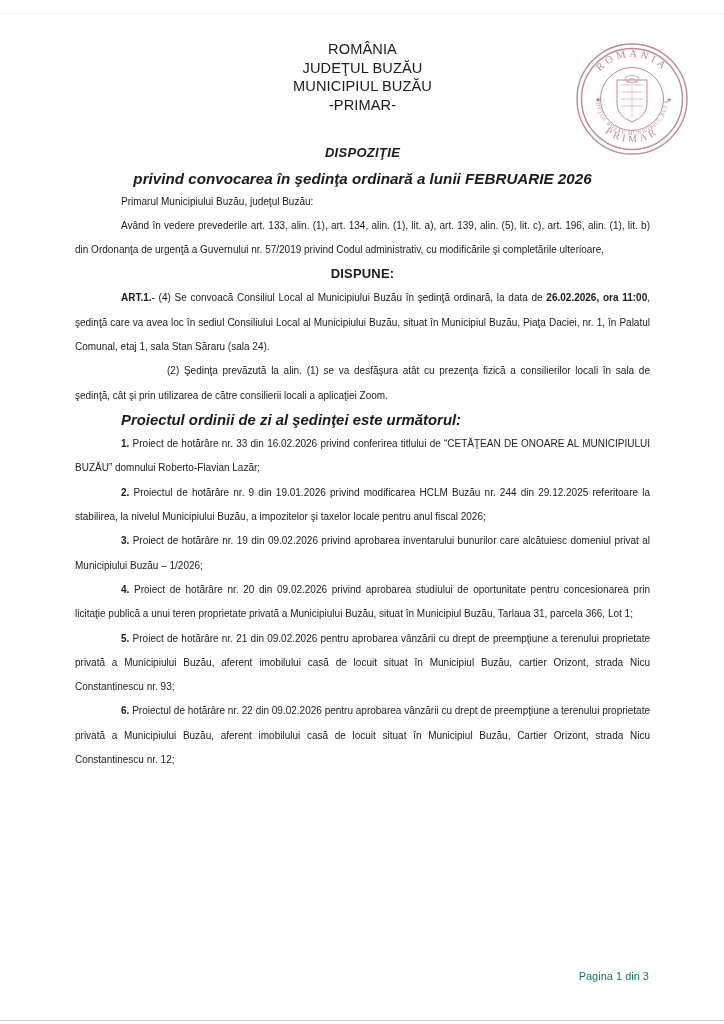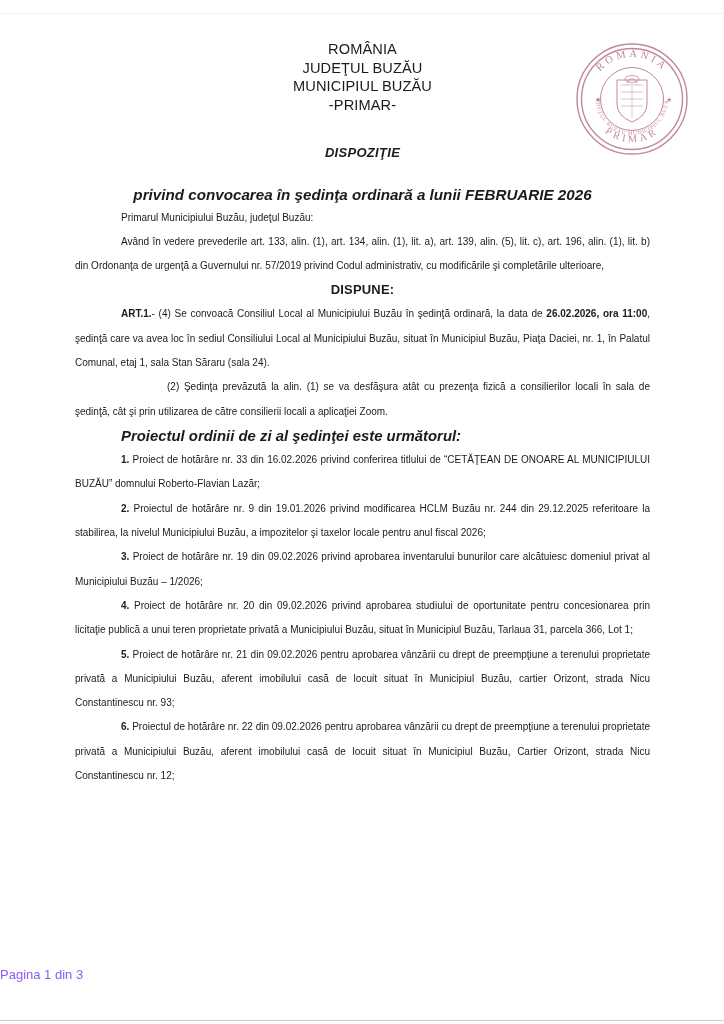--- a/index.html
+++ b/index.html
@@ -63,21 +63,21 @@
     font-weight: bold;
   }
   .title-main {
     font-size: 13px;
     line-height: 22px;
     letter-spacing: 0.3px;
   }
   .title-sub {
     font-size: 15.2px;
     line-height: 21.5px;
-    margin-top: 20px;
+    margin-top: 4px;
   }
 
   
   p.para {
     margin: 0;
     font-size: 10px;
     line-height: 24.3px;
     text-align: justify;
     text-justify: inter-word;
   }
@@ -105,22 +105,23 @@
   b, .b { font-weight: bold; }
 
   .item { margin-top: 21px; }
 
   
   .footer {
     position: absolute;
     left: 0;
     right: 75px;
     bottom: 42px;
-    font-size: 13px;
-    color: #8b5cf6;
+    text-align: right;
+    font-size: 11px;
+    color: #0f766e;
   }
 
   
   .seal {
     position: absolute;
     left: 573px;
     top: 40px;
     width: 118px;
     height: 118px;
     pointer-events: none;

